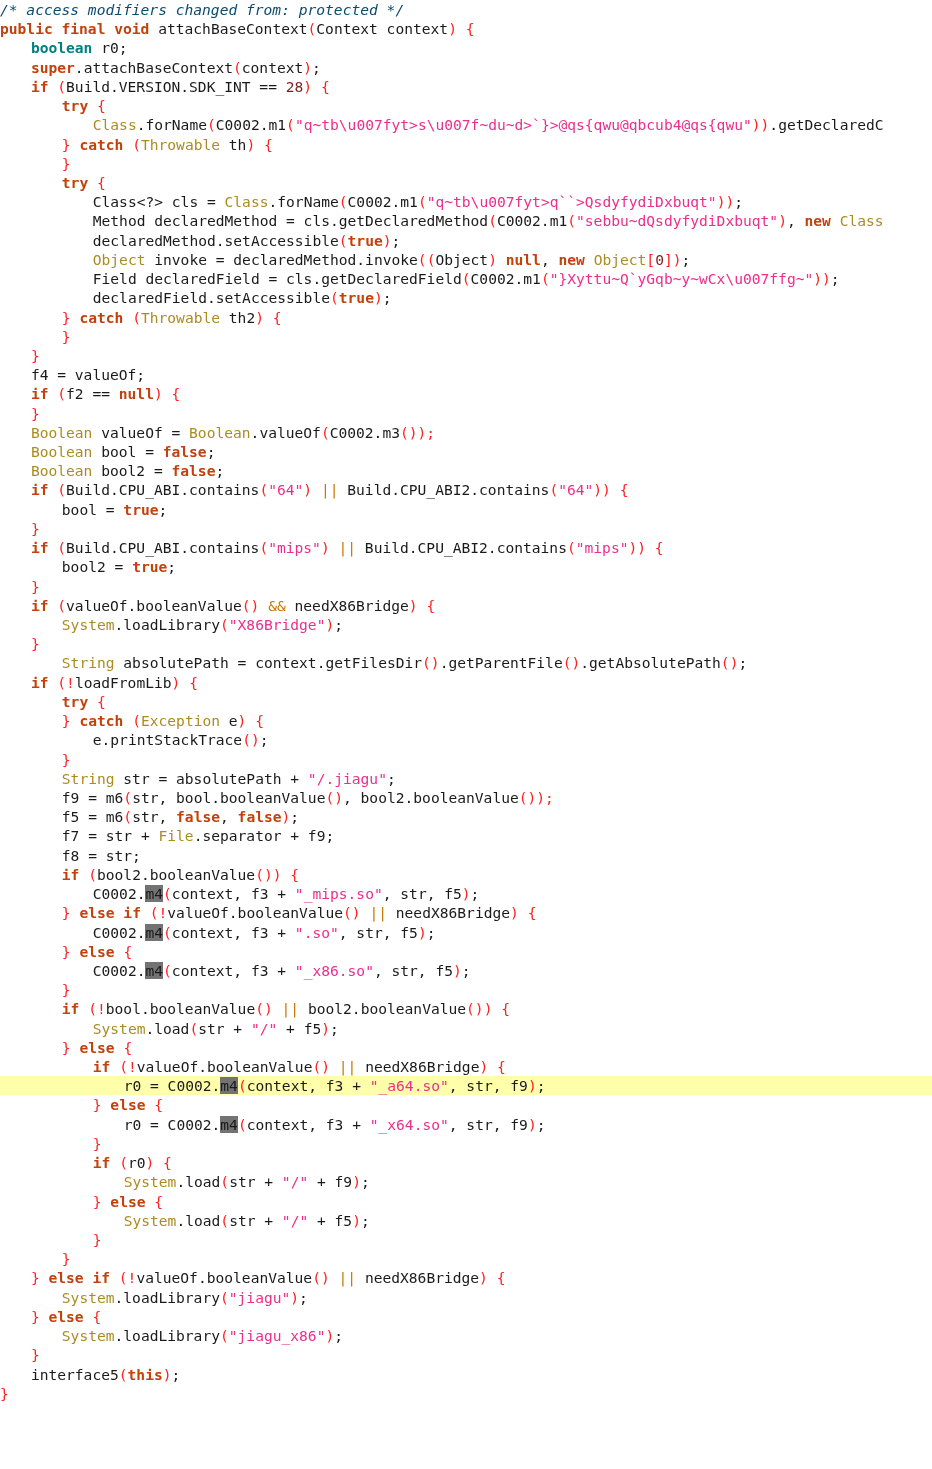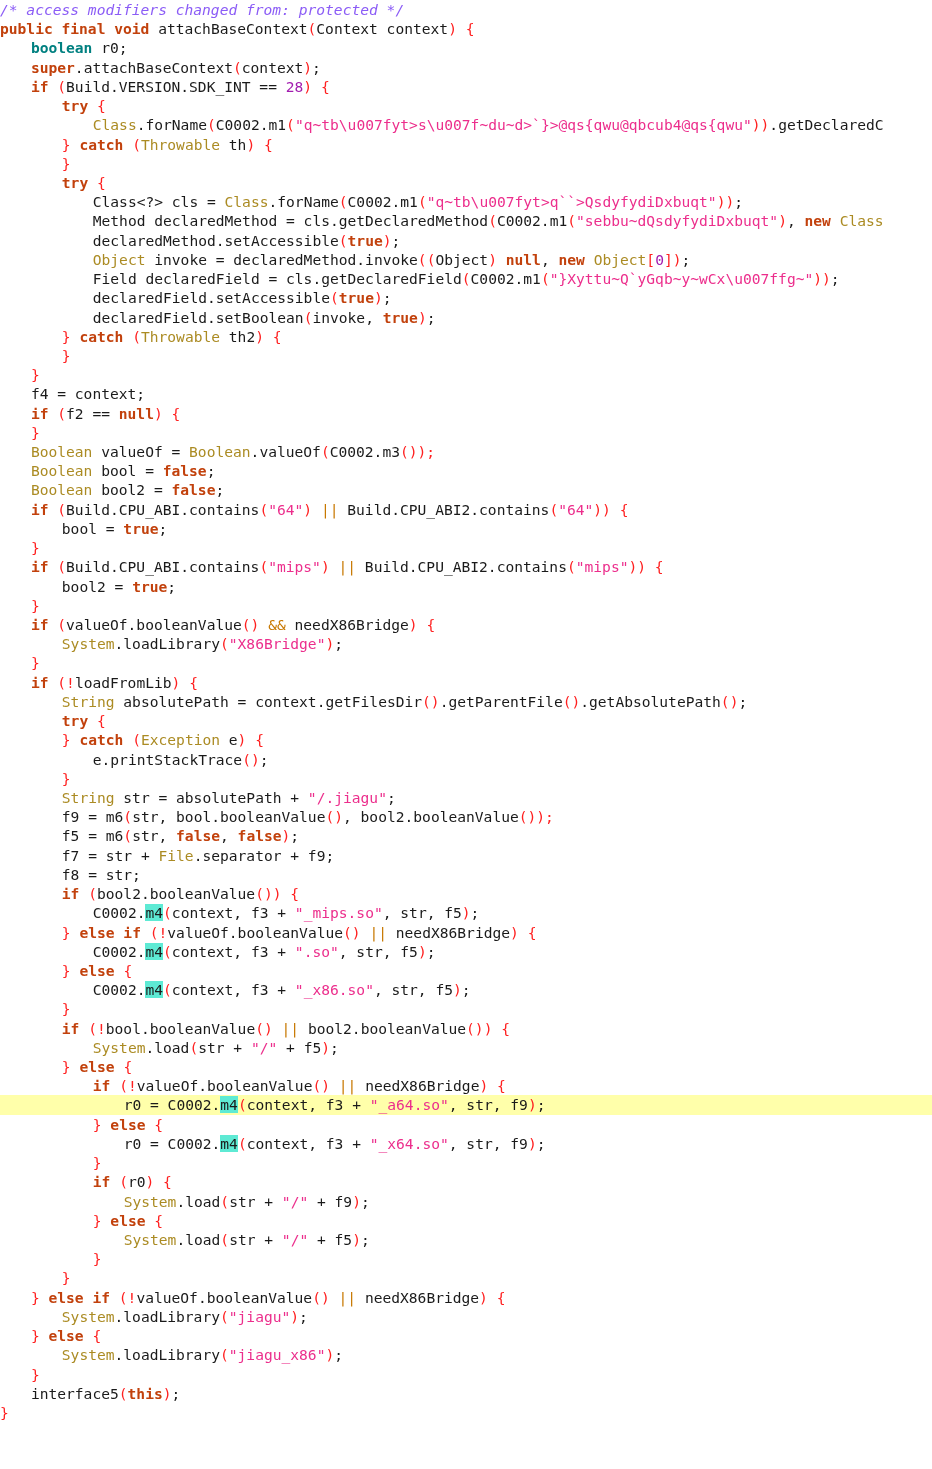--- a/index.html
+++ b/index.html
@@ -32,30 +32,30 @@
     color: #000000;
     font-family: "DejaVu Sans Mono", "Liberation Mono", monospace;
   }
   .code-line.hl {
     background: #ffffaa;
   }
   .code-line .ind {
     display: inline-block;
   }
   
-  .t-cmt   { color: #8b5cf6; font-style: italic; text-align: right; }
+  .t-cmt   { color: #0c4a6e; font-style: italic; text-align: right; }
   .t-kw    { color: #c2410c; font-weight: bold; }
   .t-kwt   { color: #008080; font-weight: bold; }
   .t-type  { color: #ab8b23; }
   .t-str   { color: #ec2e8c; }
-  .t-num   { color: #a21caf; }
+  .t-num   { color: #7f1d1d; }
   .t-punc  { color: #ff2020; }
   .t-plain { color: #1a1a1a; }
   .t-op    { color: #c87800; }
-  .t-mark  { background: #5eead4; }
+  .t-mark  { background: #737373; }
 </style>
 </head>
 <body>
 
 <div id="code-view">
   <div id="code-lines">
       <div class="code-line"><span class="t-cmt">/* access modifiers changed from: protected */</span></div>
       <div class="code-line"><span class="t-kw">public final void</span><span class="t-plain"> attachBaseContext</span><span class="t-punc">(</span><span class="t-plain">Context context</span><span class="t-punc">)</span><span class="t-plain"> </span><span class="t-punc">{</span></div>
       <div class="code-line"><span class="ind" style="width: 30.92px;"></span><span class="t-kwt">boolean</span><span class="t-plain"> r0;</span></div>
       <div class="code-line"><span class="ind" style="width: 30.92px;"></span><span class="t-kw">super</span><span class="t-plain">.attachBaseContext</span><span class="t-punc">(</span><span class="t-plain">context</span><span class="t-punc">)</span><span class="t-plain">;</span></div>
@@ -64,41 +64,40 @@
       <div class="code-line"><span class="ind" style="width: 92.76px;"></span><span class="t-type">Class</span><span class="t-plain">.forName</span><span class="t-punc">(</span><span class="t-plain">C0002.m1</span><span class="t-punc">(</span><span class="t-str">"q~tb\u007fyt&gt;s\u007f~du~d&gt;`}&gt;@qs{qwu@qbcub4@qs{qwu"</span><span class="t-punc">))</span><span class="t-plain">.getDeclaredC</span></div>
       <div class="code-line"><span class="ind" style="width: 61.84px;"></span><span class="t-punc">}</span><span class="t-plain"> </span><span class="t-kw">catch</span><span class="t-plain"> </span><span class="t-punc">(</span><span class="t-type">Throwable</span><span class="t-plain"> th</span><span class="t-punc">)</span><span class="t-plain"> </span><span class="t-punc">{</span></div>
       <div class="code-line"><span class="ind" style="width: 61.84px;"></span><span class="t-punc">}</span></div>
       <div class="code-line"><span class="ind" style="width: 61.84px;"></span><span class="t-kw">try</span><span class="t-plain"> </span><span class="t-punc">{</span></div>
       <div class="code-line"><span class="ind" style="width: 92.76px;"></span><span class="t-plain">Class&lt;?&gt; cls = </span><span class="t-type">Class</span><span class="t-plain">.forName</span><span class="t-punc">(</span><span class="t-plain">C0002.m1</span><span class="t-punc">(</span><span class="t-str">"q~tb\u007fyt&gt;q``&gt;QsdyfydiDxbuqt"</span><span class="t-punc">))</span><span class="t-plain">;</span></div>
       <div class="code-line"><span class="ind" style="width: 92.76px;"></span><span class="t-plain">Method declaredMethod = cls.getDeclaredMethod</span><span class="t-punc">(</span><span class="t-plain">C0002.m1</span><span class="t-punc">(</span><span class="t-str">"sebbu~dQsdyfydiDxbuqt"</span><span class="t-punc">)</span><span class="t-plain">, </span><span class="t-kw">new</span><span class="t-plain"> </span><span class="t-type">Class</span></div>
       <div class="code-line"><span class="ind" style="width: 92.76px;"></span><span class="t-plain">declaredMethod.setAccessible</span><span class="t-punc">(</span><span class="t-kw">true</span><span class="t-punc">)</span><span class="t-plain">;</span></div>
       <div class="code-line"><span class="ind" style="width: 92.76px;"></span><span class="t-type">Object</span><span class="t-plain"> invoke = declaredMethod.invoke</span><span class="t-punc">((</span><span class="t-plain">Object</span><span class="t-punc">)</span><span class="t-plain"> </span><span class="t-kw">null</span><span class="t-plain">, </span><span class="t-kw">new</span><span class="t-plain"> </span><span class="t-type">Object</span><span class="t-punc">[</span><span class="t-num">0</span><span class="t-punc">])</span><span class="t-plain">;</span></div>
       <div class="code-line"><span class="ind" style="width: 92.76px;"></span><span class="t-plain">Field declaredField = cls.getDeclaredField</span><span class="t-punc">(</span><span class="t-plain">C0002.m1</span><span class="t-punc">(</span><span class="t-str">"}Xyttu~Q`yGqb~y~wCx\u007ffg~"</span><span class="t-punc">))</span><span class="t-plain">;</span></div>
       <div class="code-line"><span class="ind" style="width: 92.76px;"></span><span class="t-plain">declaredField.setAccessible</span><span class="t-punc">(</span><span class="t-kw">true</span><span class="t-punc">)</span><span class="t-plain">;</span></div>
-      <div class="code-line"><span class="ind" style="width: 92.76px;"></span><span class="t-plain">declaredField.setBoolean</span><span class="t-punc">(</span><span class="t-plain">invoke, </span><span class="t-kw">true</span><span class="t-punc">)</span><span class="t-plain">;</span></div>
       <div class="code-line"><span class="ind" style="width: 61.84px;"></span><span class="t-punc">}</span><span class="t-plain"> </span><span class="t-kw">catch</span><span class="t-plain"> </span><span class="t-punc">(</span><span class="t-type">Throwable</span><span class="t-plain"> th2</span><span class="t-punc">)</span><span class="t-plain"> </span><span class="t-punc">{</span></div>
       <div class="code-line"><span class="ind" style="width: 61.84px;"></span><span class="t-punc">}</span></div>
       <div class="code-line"><span class="ind" style="width: 30.92px;"></span><span class="t-punc">}</span></div>
-      <div class="code-line"><span class="ind" style="width: 30.92px;"></span><span class="t-plain">f4 = context;</span></div>
+      <div class="code-line"><span class="ind" style="width: 30.92px;"></span><span class="t-plain">f4 = valueOf;</span></div>
       <div class="code-line"><span class="ind" style="width: 30.92px;"></span><span class="t-kw">if</span><span class="t-plain"> </span><span class="t-punc">(</span><span class="t-plain">f2 == </span><span class="t-kw">null</span><span class="t-punc">)</span><span class="t-plain"> </span><span class="t-punc">{</span></div>
       <div class="code-line"><span class="ind" style="width: 30.92px;"></span><span class="t-punc">}</span></div>
       <div class="code-line"><span class="ind" style="width: 30.92px;"></span><span class="t-type">Boolean</span><span class="t-plain"> valueOf = </span><span class="t-type">Boolean</span><span class="t-plain">.valueOf</span><span class="t-punc">(</span><span class="t-plain">C0002.m3</span><span class="t-punc">());</span></div>
       <div class="code-line"><span class="ind" style="width: 30.92px;"></span><span class="t-type">Boolean</span><span class="t-plain"> bool = </span><span class="t-kw">false</span><span class="t-plain">;</span></div>
       <div class="code-line"><span class="ind" style="width: 30.92px;"></span><span class="t-type">Boolean</span><span class="t-plain"> bool2 = </span><span class="t-kw">false</span><span class="t-plain">;</span></div>
       <div class="code-line"><span class="ind" style="width: 30.92px;"></span><span class="t-kw">if</span><span class="t-plain"> </span><span class="t-punc">(</span><span class="t-plain">Build.CPU_ABI.contains</span><span class="t-punc">(</span><span class="t-str">"64"</span><span class="t-punc">)</span><span class="t-plain"> </span><span class="t-op">||</span><span class="t-plain"> Build.CPU_ABI2.contains</span><span class="t-punc">(</span><span class="t-str">"64"</span><span class="t-punc">))</span><span class="t-plain"> </span><span class="t-punc">{</span></div>
       <div class="code-line"><span class="ind" style="width: 61.84px;"></span><span class="t-plain">bool = </span><span class="t-kw">true</span><span class="t-plain">;</span></div>
       <div class="code-line"><span class="ind" style="width: 30.92px;"></span><span class="t-punc">}</span></div>
       <div class="code-line"><span class="ind" style="width: 30.92px;"></span><span class="t-kw">if</span><span class="t-plain"> </span><span class="t-punc">(</span><span class="t-plain">Build.CPU_ABI.contains</span><span class="t-punc">(</span><span class="t-str">"mips"</span><span class="t-punc">)</span><span class="t-plain"> </span><span class="t-op">||</span><span class="t-plain"> Build.CPU_ABI2.contains</span><span class="t-punc">(</span><span class="t-str">"mips"</span><span class="t-punc">))</span><span class="t-plain"> </span><span class="t-punc">{</span></div>
       <div class="code-line"><span class="ind" style="width: 61.84px;"></span><span class="t-plain">bool2 = </span><span class="t-kw">true</span><span class="t-plain">;</span></div>
       <div class="code-line"><span class="ind" style="width: 30.92px;"></span><span class="t-punc">}</span></div>
       <div class="code-line"><span class="ind" style="width: 30.92px;"></span><span class="t-kw">if</span><span class="t-plain"> </span><span class="t-punc">(</span><span class="t-plain">valueOf.booleanValue</span><span class="t-punc">()</span><span class="t-plain"> </span><span class="t-op">&amp;&amp;</span><span class="t-plain"> needX86Bridge</span><span class="t-punc">)</span><span class="t-plain"> </span><span class="t-punc">{</span></div>
       <div class="code-line"><span class="ind" style="width: 61.84px;"></span><span class="t-type">System</span><span class="t-plain">.loadLibrary</span><span class="t-punc">(</span><span class="t-str">"X86Bridge"</span><span class="t-punc">)</span><span class="t-plain">;</span></div>
       <div class="code-line"><span class="ind" style="width: 30.92px;"></span><span class="t-punc">}</span></div>
+      <div class="code-line"><span class="ind" style="width: 61.84px;"></span><span class="t-type">String</span><span class="t-plain"> absolutePath = context.getFilesDir</span><span class="t-punc">()</span><span class="t-plain">.getParentFile</span><span class="t-punc">()</span><span class="t-plain">.getAbsolutePath</span><span class="t-punc">()</span><span class="t-plain">;</span></div>
       <div class="code-line"><span class="ind" style="width: 30.92px;"></span><span class="t-kw">if</span><span class="t-plain"> </span><span class="t-punc">(</span><span class="t-punc">!</span><span class="t-plain">loadFromLib</span><span class="t-punc">)</span><span class="t-plain"> </span><span class="t-punc">{</span></div>
-      <div class="code-line"><span class="ind" style="width: 61.84px;"></span><span class="t-type">String</span><span class="t-plain"> absolutePath = context.getFilesDir</span><span class="t-punc">()</span><span class="t-plain">.getParentFile</span><span class="t-punc">()</span><span class="t-plain">.getAbsolutePath</span><span class="t-punc">()</span><span class="t-plain">;</span></div>
       <div class="code-line"><span class="ind" style="width: 61.84px;"></span><span class="t-kw">try</span><span class="t-plain"> </span><span class="t-punc">{</span></div>
       <div class="code-line"><span class="ind" style="width: 61.84px;"></span><span class="t-punc">}</span><span class="t-plain"> </span><span class="t-kw">catch</span><span class="t-plain"> </span><span class="t-punc">(</span><span class="t-type">Exception</span><span class="t-plain"> e</span><span class="t-punc">)</span><span class="t-plain"> </span><span class="t-punc">{</span></div>
       <div class="code-line"><span class="ind" style="width: 92.76px;"></span><span class="t-plain">e.printStackTrace</span><span class="t-punc">()</span><span class="t-plain">;</span></div>
       <div class="code-line"><span class="ind" style="width: 61.84px;"></span><span class="t-punc">}</span></div>
       <div class="code-line"><span class="ind" style="width: 61.84px;"></span><span class="t-type">String</span><span class="t-plain"> str = absolutePath + </span><span class="t-str">"/.jiagu"</span><span class="t-plain">;</span></div>
       <div class="code-line"><span class="ind" style="width: 61.84px;"></span><span class="t-plain">f9 = m6</span><span class="t-punc">(</span><span class="t-plain">str, bool.booleanValue</span><span class="t-punc">()</span><span class="t-plain">, bool2.booleanValue</span><span class="t-punc">());</span></div>
       <div class="code-line"><span class="ind" style="width: 61.84px;"></span><span class="t-plain">f5 = m6</span><span class="t-punc">(</span><span class="t-plain">str, </span><span class="t-kw">false</span><span class="t-plain">, </span><span class="t-kw">false</span><span class="t-punc">)</span><span class="t-plain">;</span></div>
       <div class="code-line"><span class="ind" style="width: 61.84px;"></span><span class="t-plain">f7 = str + </span><span class="t-type">File</span><span class="t-plain">.separator + f9;</span></div>
       <div class="code-line"><span class="ind" style="width: 61.84px;"></span><span class="t-plain">f8 = str;</span></div>
       <div class="code-line"><span class="ind" style="width: 61.84px;"></span><span class="t-kw">if</span><span class="t-plain"> </span><span class="t-punc">(</span><span class="t-plain">bool2.booleanValue</span><span class="t-punc">())</span><span class="t-plain"> </span><span class="t-punc">{</span></div>

